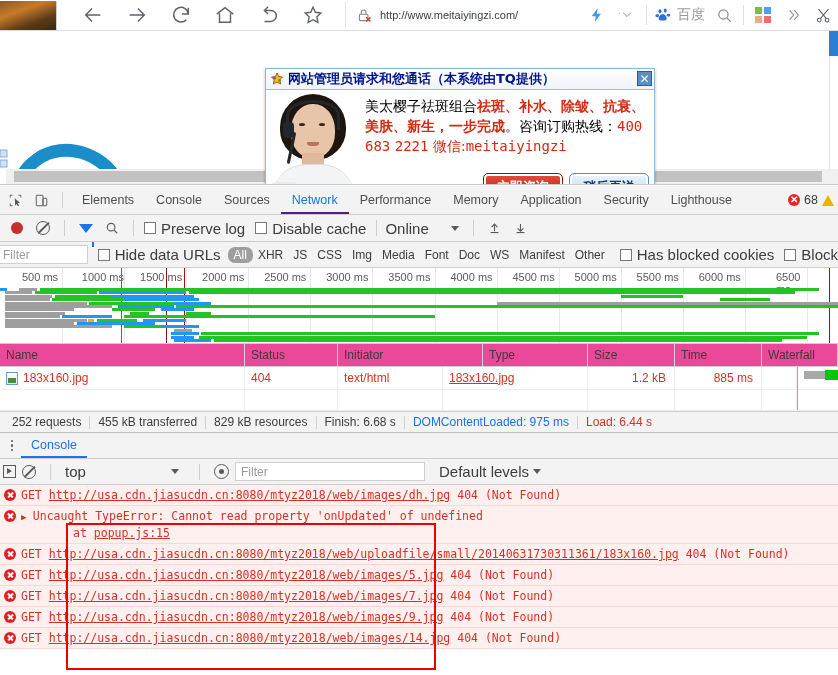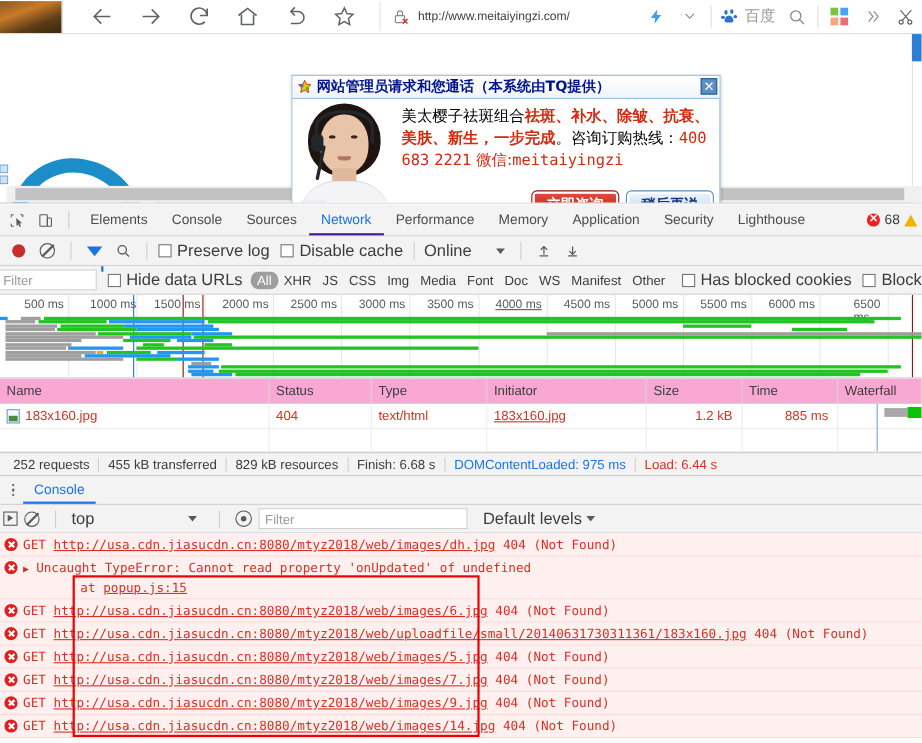--- a/index.html
+++ b/index.html
@@ -190,21 +190,21 @@
     position:absolute; top:3px; font-size:11px; color:#5a5a5a;
     transform:translateX(-100%); padding-right:4px;
   }
   .ov-tickline { position:absolute; top:0; width:1px; height:76px; background:#e8e8e8; }
   .ov-bars { position:absolute; top:20px; left:0; right:0; bottom:0; }
   .ovbar { position:absolute; height:3px; }
   .ovline { position:absolute; top:0px; width:1px; height:76px; }
 
   
   .tbl-head {
-    height:23px; display:flex; align-items:center; background:#f9a8d4;
+    height:23px; display:flex; align-items:center; background:#ec4899;
     border-bottom:1px solid #cdcdcd; font-size:12px; color:#3c3c3c;
   }
   .th { padding-left:6px; border-right:1px solid #d5d5d5; height:23px; line-height:23px; overflow:hidden; }
   .tbl-row { height:23px; display:flex; align-items:center; font-size:12px; color:#d93025; border-bottom:1px solid #ededed;}
   .td { padding-left:6px; height:23px; line-height:23px; border-right:1px solid #ededed; overflow:hidden; white-space:nowrap;}
   .td.right { text-align:right; padding-right:8px; padding-left:0; }
   .img-ico { width:12px; height:13px; border:1px solid #6b9ad6; background:linear-gradient(#fff,#d8e8fb); position:relative; flex:none;}
   .img-ico:after{content:"";position:absolute;left:1px;bottom:1px;width:8px;height:5px;background:#4a8a3c;}
   .underline { text-decoration:underline; }
   .tbl-empty { height:21px; border-bottom:1px solid #ededed; display:flex;}
@@ -537,21 +537,21 @@
           <div class="ov-tick" style="left: 186.222px;">1500 ms</div>
           <div class="ov-tickline" style="left: 248.296px;"></div>
           <div class="ov-tick" style="left: 248.296px;">2000 ms</div>
           <div class="ov-tickline" style="left: 310.37px;"></div>
           <div class="ov-tick" style="left: 310.37px;">2500 ms</div>
           <div class="ov-tickline" style="left: 372.444px;"></div>
           <div class="ov-tick" style="left: 372.444px;">3000 ms</div>
           <div class="ov-tickline" style="left: 434.519px;"></div>
           <div class="ov-tick" style="left: 434.519px;">3500 ms</div>
           <div class="ov-tickline" style="left: 496.593px;"></div>
-          <div class="ov-tick" style="left: 496.593px; text-decoration: underline;">4000 ms</div>
+          <div class="ov-tick" style="left: 496.593px;">4000 ms</div>
           <div class="ov-tickline" style="left: 558.667px;"></div>
           <div class="ov-tick" style="left: 558.667px;">4500 ms</div>
           <div class="ov-tickline" style="left: 620.741px;"></div>
           <div class="ov-tick" style="left: 620.741px;">5000 ms</div>
           <div class="ov-tickline" style="left: 682.815px;"></div>
           <div class="ov-tick" style="left: 682.815px;">5500 ms</div>
           <div class="ov-tickline" style="left: 744.889px;"></div>
           <div class="ov-tick" style="left: 744.889px;">6000 ms</div>
           <div class="ov-tickline" style="left: 806.963px;"></div>
           <div class="ov-tick" style="left: 806.963px;">6500 ms</div>
@@ -607,22 +607,22 @@
           <div class="ovbar" style="left: 171.324px; width: 22.3467px; top: 47.6px; background: rgb(33, 150, 243);"></div>
           <div class="ovbar" style="left: 198.637px; width: 608.326px; top: 47.6px; background: rgb(34, 196, 34);"></div>
           <div class="ovbar" style="left: 173.807px; width: 37.2444px; top: 51px; background: rgb(33, 150, 243);"></div>
           <div class="ovbar" style="left: 213.535px; width: 568.599px; top: 51px; background: rgb(34, 196, 34);"></div>
         </div>
     </div>
 
     <div class="tbl-head">
       <div class="th" style="width:245px">Name</div>
       <div class="th" style="width:93px">Status</div>
+      <div class="th" style="width:145px">Initiator</div>
       <div class="th" style="width:105px">Type</div>
-      <div class="th" style="width:145px">Initiator</div>
       <div class="th" style="width:87px">Size</div>
       <div class="th" style="width:87px">Time</div>
       <div class="th" style="flex:1">Waterfall</div>
     </div>
 
     <div class="tbl-row">
       <div class="td" style="width:245px;display:flex;align-items:center;gap:5px">
         <span class="img-ico"></span>
         <span>183x160.jpg</span>
       </div>
@@ -696,24 +696,20 @@
         <div class="cmsg">
           <span class="xcircle"></span>
           <span style="flex: 1 1 0%;"><span>GET </span><span class="msg-url">http://usa.cdn.jiasucdn.cn:8080/mtyz2018/web/images/dh.jpg</span><span> 404 (Not Found)</span></span>
         </div>
         <div class="cmsg">
           <span class="xcircle"></span>
           <span style="flex: 1 1 0%;"><span class="msg-tri">▶ </span><span>Uncaught TypeError: Cannot read property 'onUpdated' of undefined</span><div class="msg-at"><span>at </span><span class="msg-url">popup.js:15</span></div></span>
         </div>
         <div class="cmsg">
           <span class="xcircle"></span>
-          <span style="flex: 1 1 0%;"><span>GET </span><span class="msg-url">http://usa.cdn.jiasucdn.cn:8080/mtyz2018/web/images/6.jpg</span><span> 404 (Not Found)</span></span>
-        </div>
-        <div class="cmsg">
-          <span class="xcircle"></span>
           <span style="flex: 1 1 0%;"><span>GET </span><span class="msg-url">http://usa.cdn.jiasucdn.cn:8080/mtyz2018/web/uploadfile/small/20140631730311361/183x160.jpg</span><span> 404 (Not Found)</span></span>
         </div>
         <div class="cmsg">
           <span class="xcircle"></span>
           <span style="flex: 1 1 0%;"><span>GET </span><span class="msg-url">http://usa.cdn.jiasucdn.cn:8080/mtyz2018/web/images/5.jpg</span><span> 404 (Not Found)</span></span>
         </div>
         <div class="cmsg">
           <span class="xcircle"></span>
           <span style="flex: 1 1 0%;"><span>GET </span><span class="msg-url">http://usa.cdn.jiasucdn.cn:8080/mtyz2018/web/images/7.jpg</span><span> 404 (Not Found)</span></span>
         </div>

